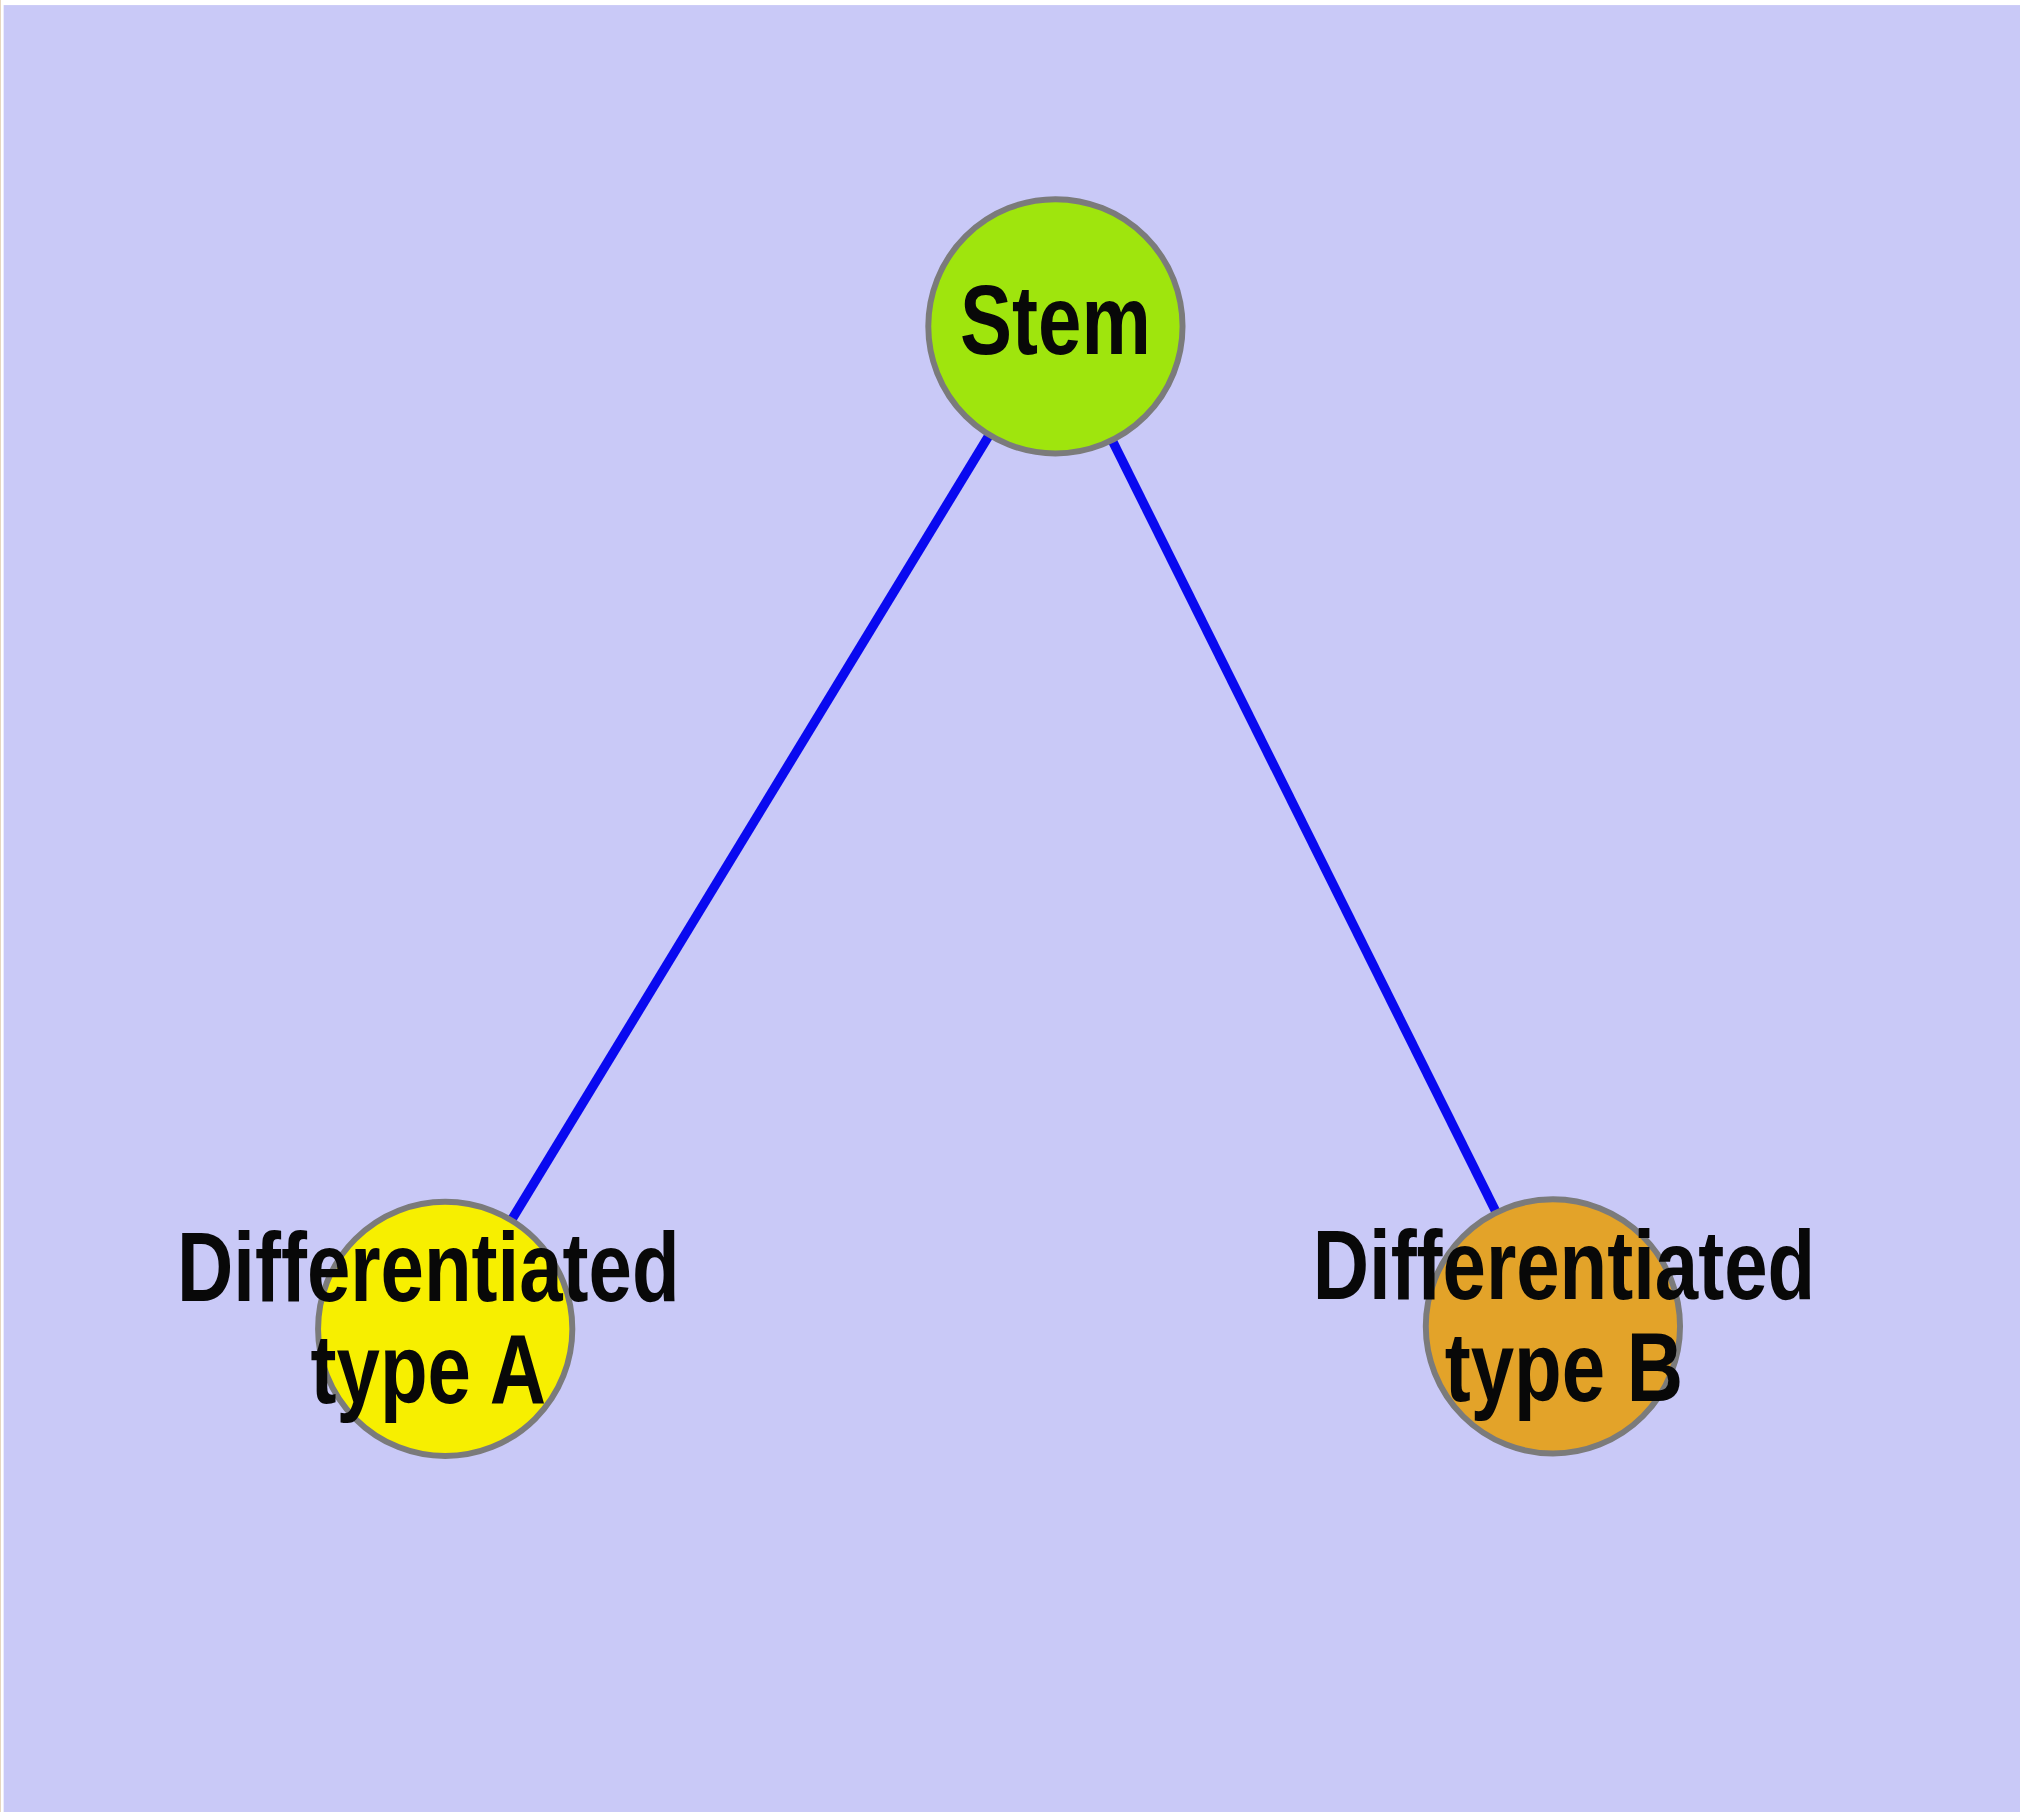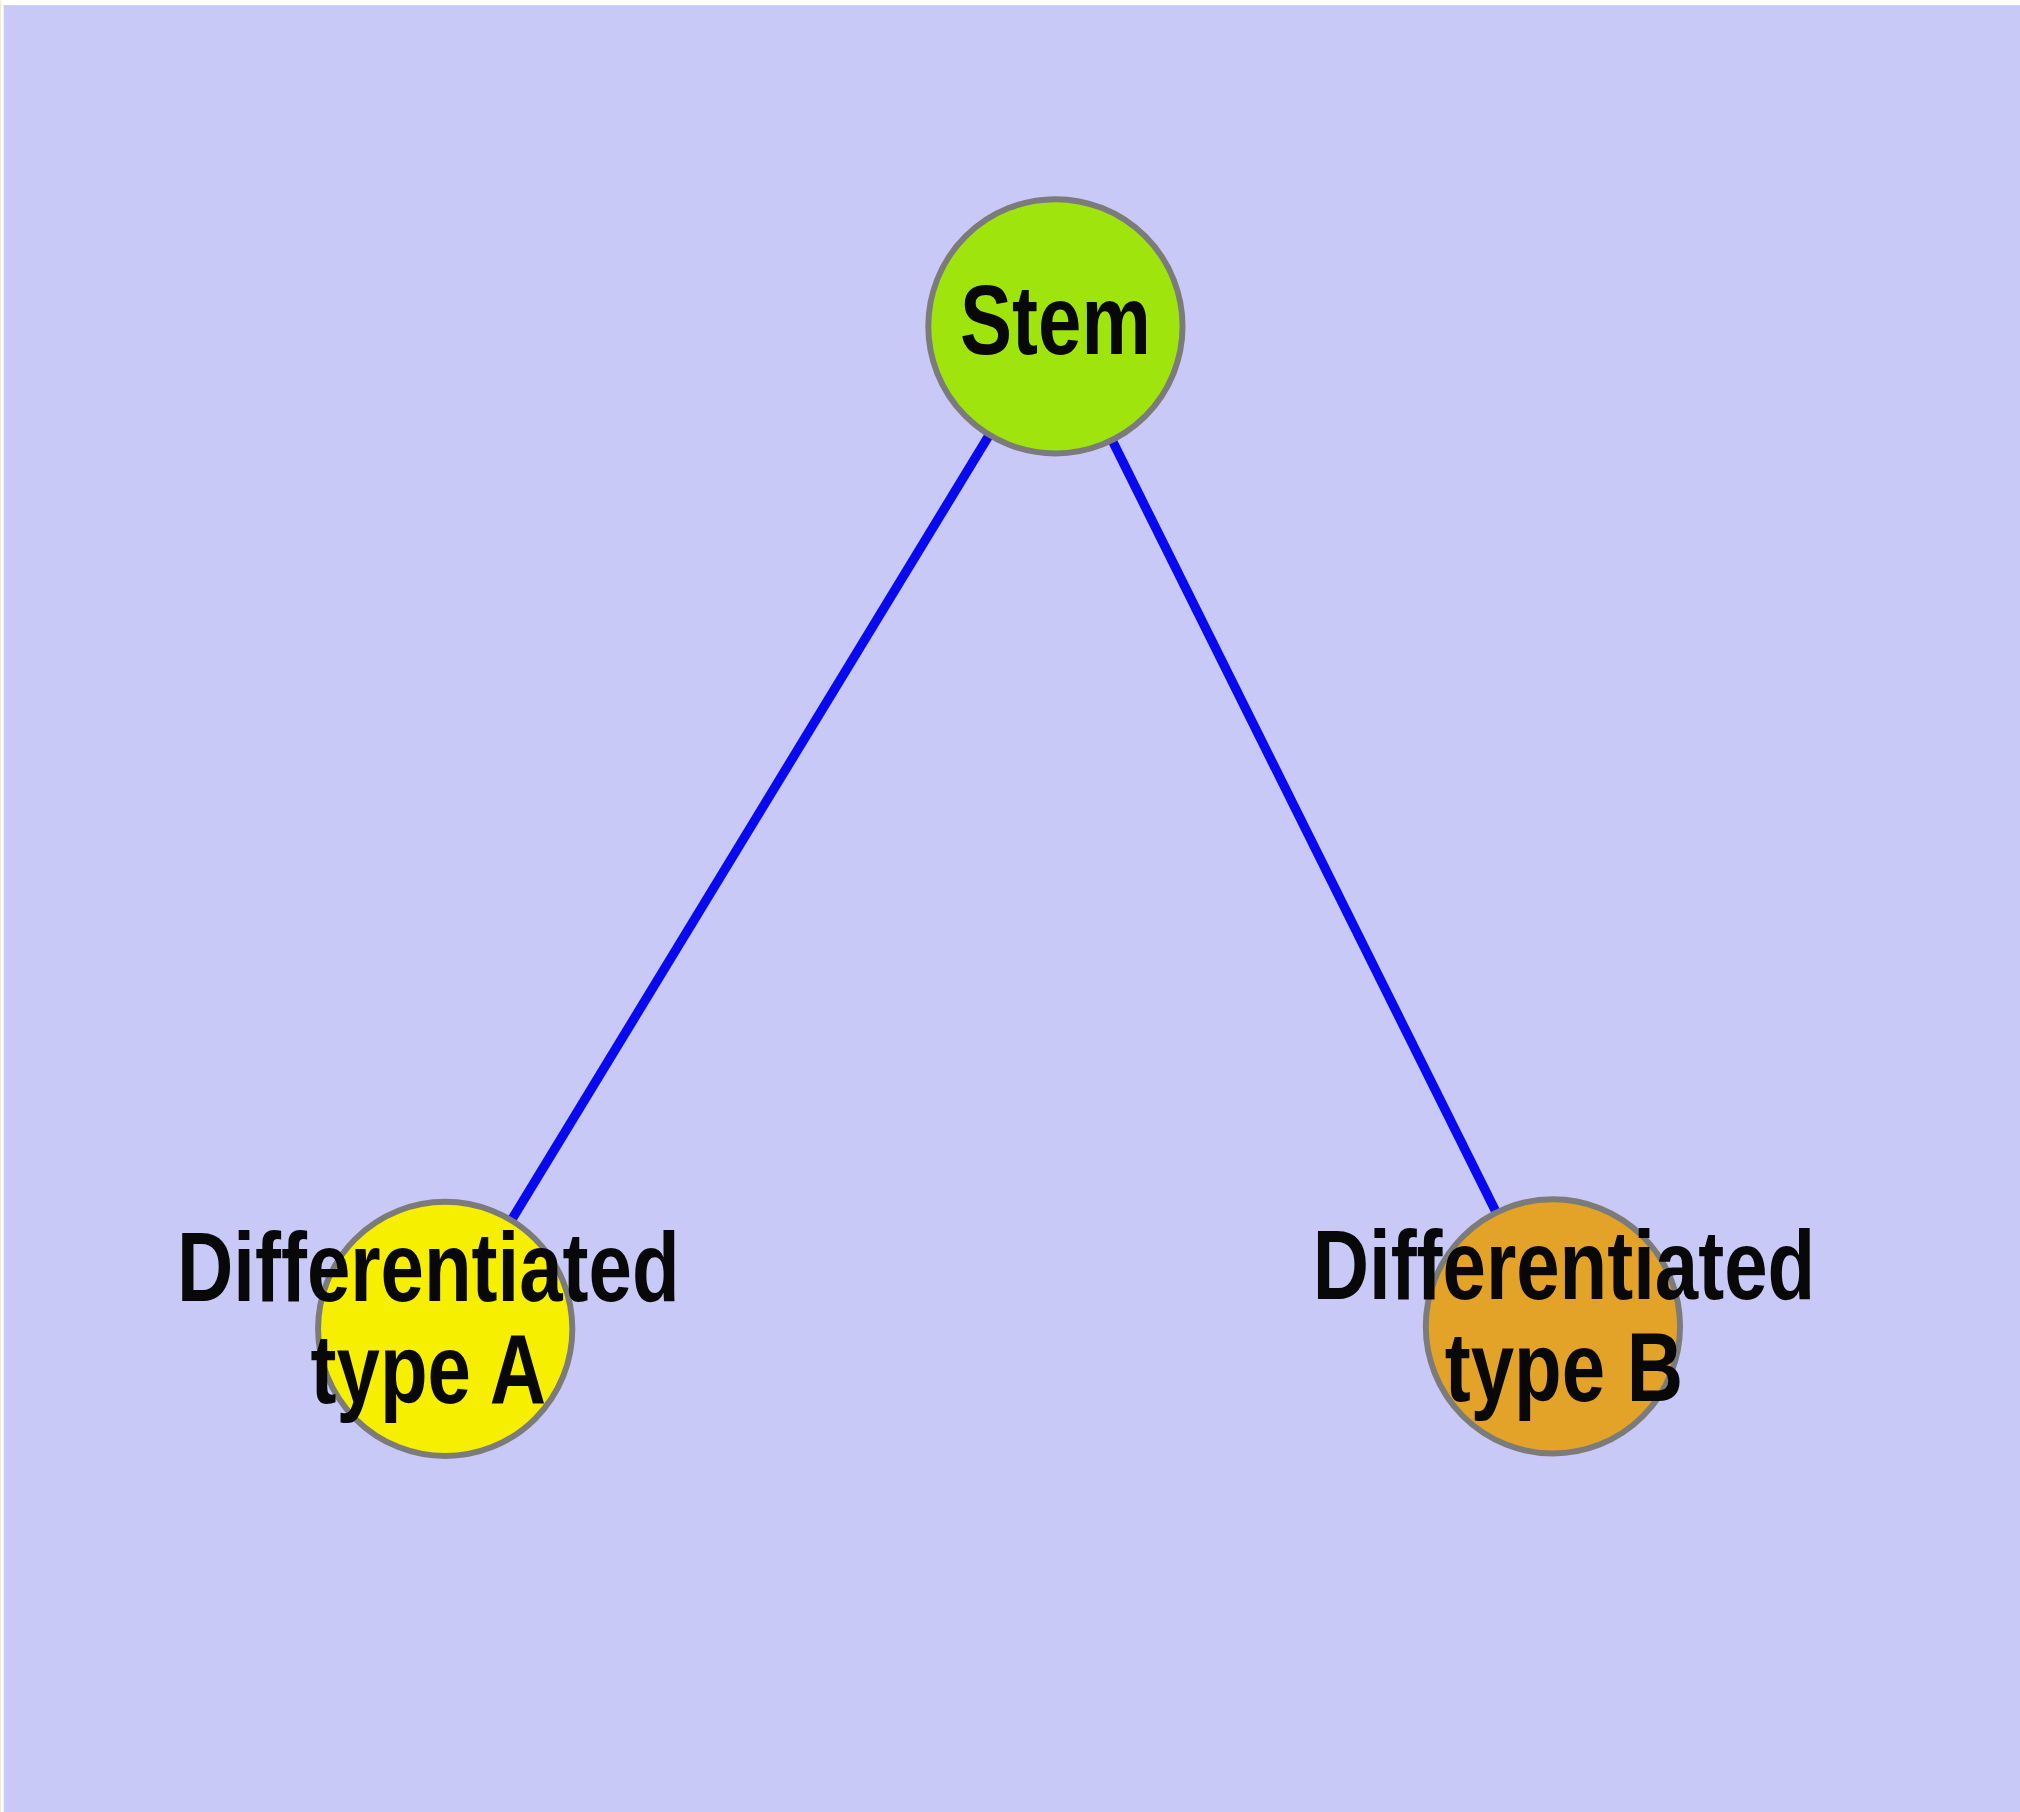--- a/index.html
+++ b/index.html
@@ -6,21 +6,21 @@
   html, body {
     margin: 0;
     padding: 0;
     background: #ffffff;
     font-family: "Liberation Sans", sans-serif;
   }
   .stage {
     position: relative;
     width: 2021px;
     height: 1812px;
-    background: #eab308;
+    background: #a16207;
     overflow: hidden;
   }
   svg.diagram {
     display: block;
     width: 2021px;
     height: 1812px;
   }
   .node-circle {
     stroke-width: 7px;
   }

